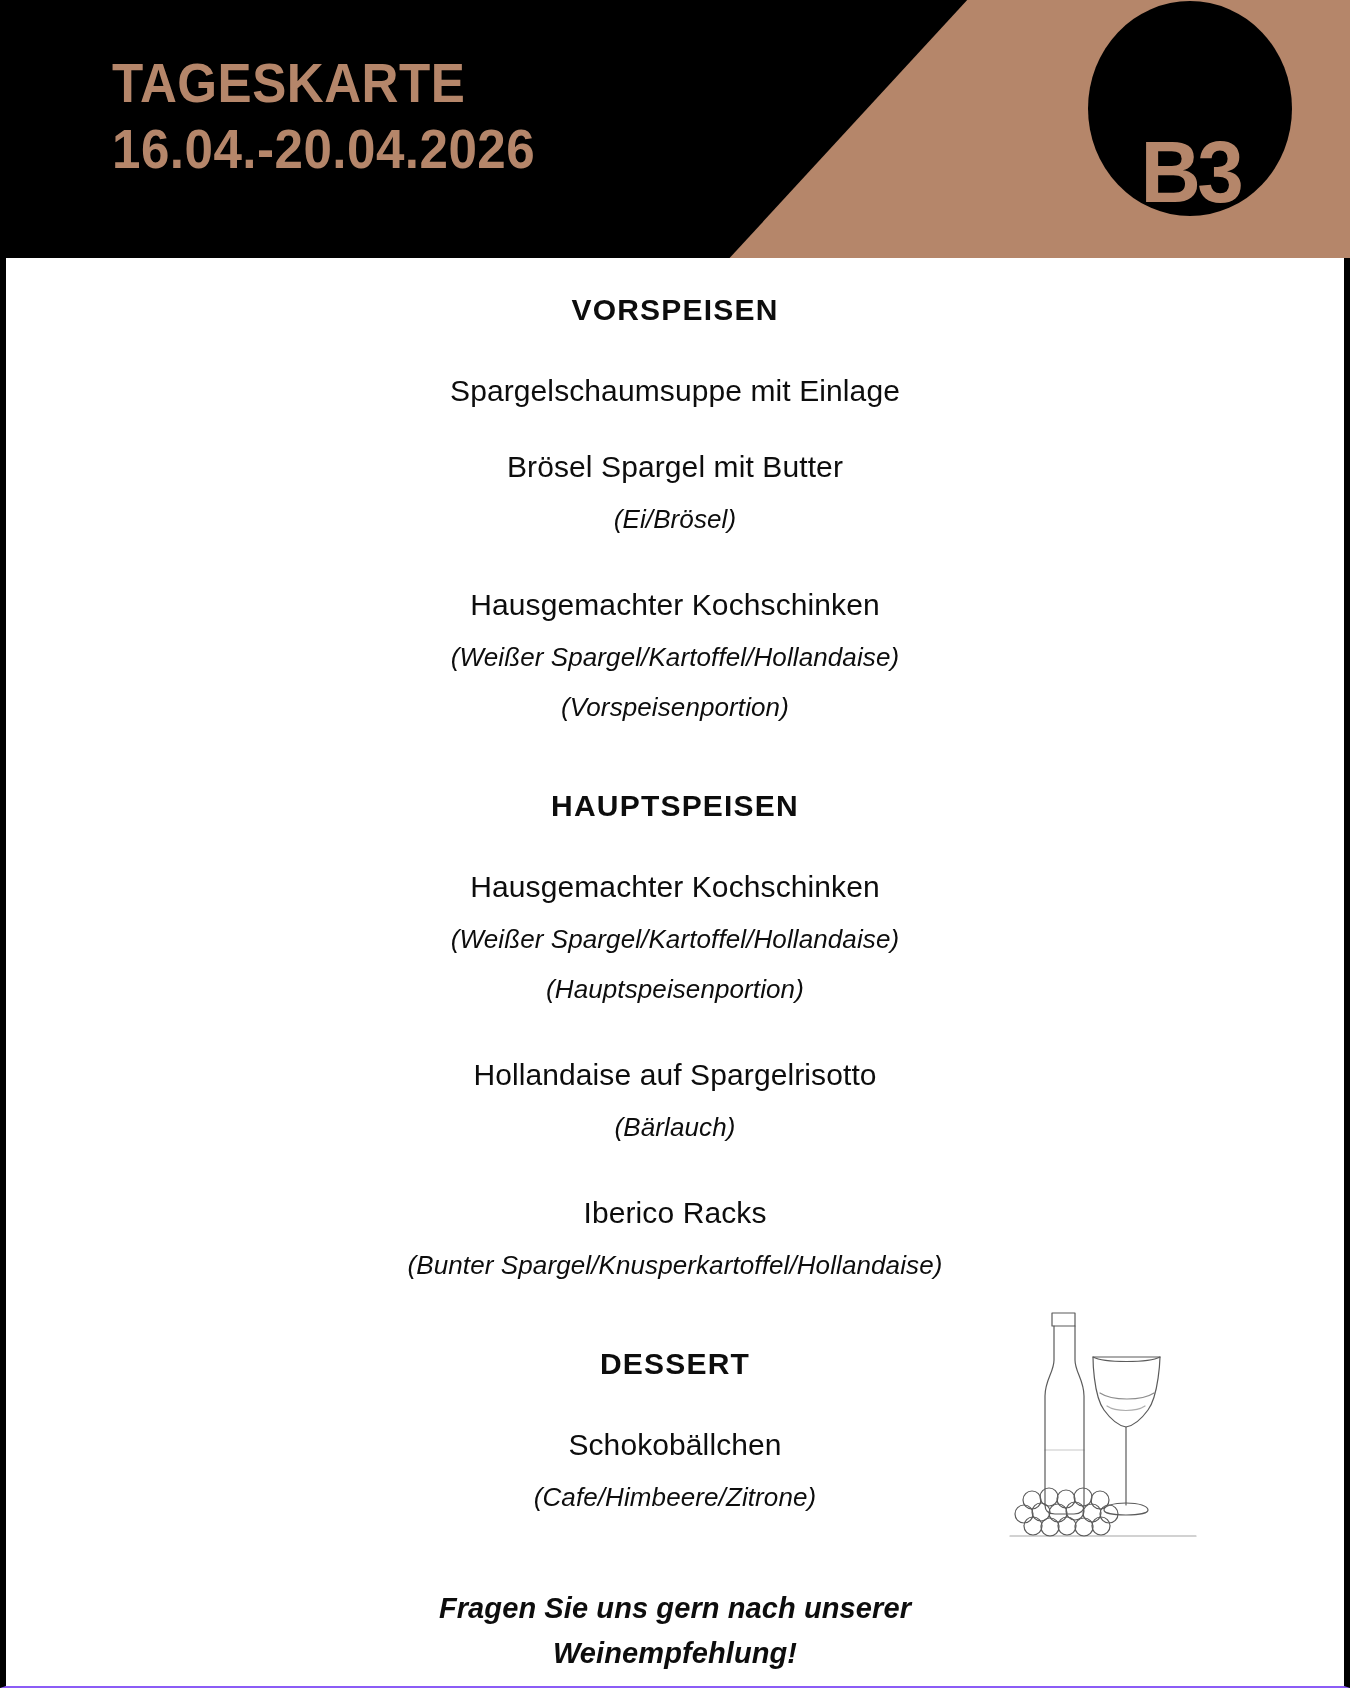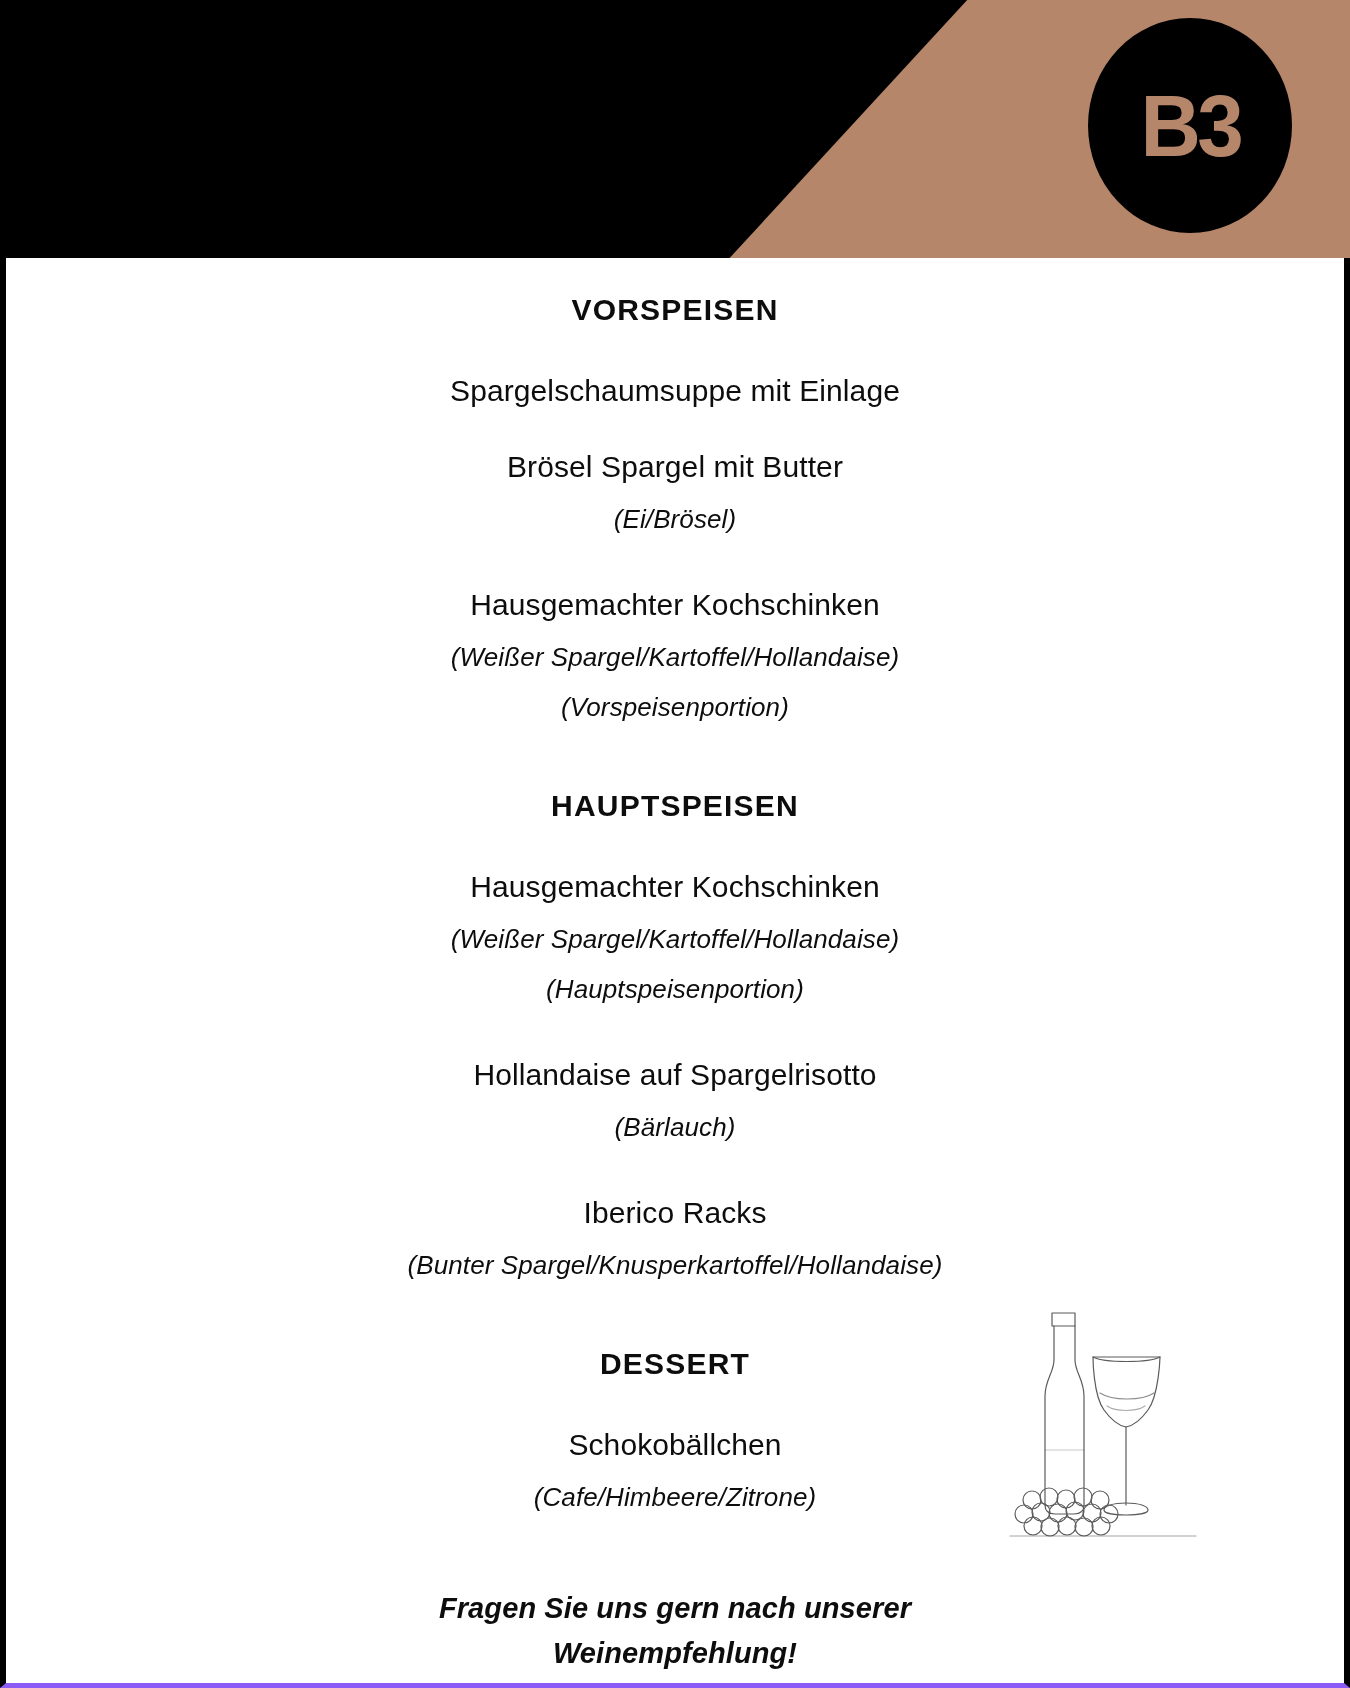--- a/index.html
+++ b/index.html
@@ -54,28 +54,28 @@
     letter-spacing: 0.5px;
     white-space: nowrap;
     transform: scaleX(0.93);
     transform-origin: left center;
   }
 
   
   .logo {
     position: absolute;
     right: 58px;
-    top: 18px;
+    top: 1px;
     width: 204px;
     height: 215px;
     border-radius: 50%;
     background: #000000;
     z-index: 4;
     display: flex;
-    align-items: center;
+    align-items: flex-end;
     justify-content: center;
   }
   .logo-text {
     color: var(--tan, #b5866a);
     font-size: 88px;
     font-weight: 700;
     letter-spacing: -4px;
     line-height: 1;
     transform: scaleX(0.95);
   }
@@ -83,21 +83,21 @@
   
   .body-frame {
     position: absolute;
     left: 0;
     top: 258px;
     width: 1350px;
     height: 1430px;
     box-sizing: border-box;
     border-left: 6px solid #000000;
     border-right: 6px solid #000000;
-    border-bottom: 5px solid #8b5cf6;
+    border-bottom: 2px solid #8b5cf6;
     background: #ffffff;
   }
 
   
   .menu {
     position: absolute;
     left: 0;
     top: 0;
     width: 1338px;
     padding-top: 32px;
@@ -163,20 +163,24 @@
   .wine-art svg { display: block; }
 </style>
 </head>
 <body>
 
 <div class="page">
 
   <div class="header">
     <div class="header-tan-wedge"></div>
 
+    <div class="header-title-block">
+      <div class="header-line">TAGESKARTE</div>
+      <div class="header-line">16.04.-20.04.2026</div>
+    </div>
 
     <div class="logo">
       <span class="logo-text">B3</span>
     </div>
   </div>
 
   <div class="body-frame">
 
     <div class="menu">
 

